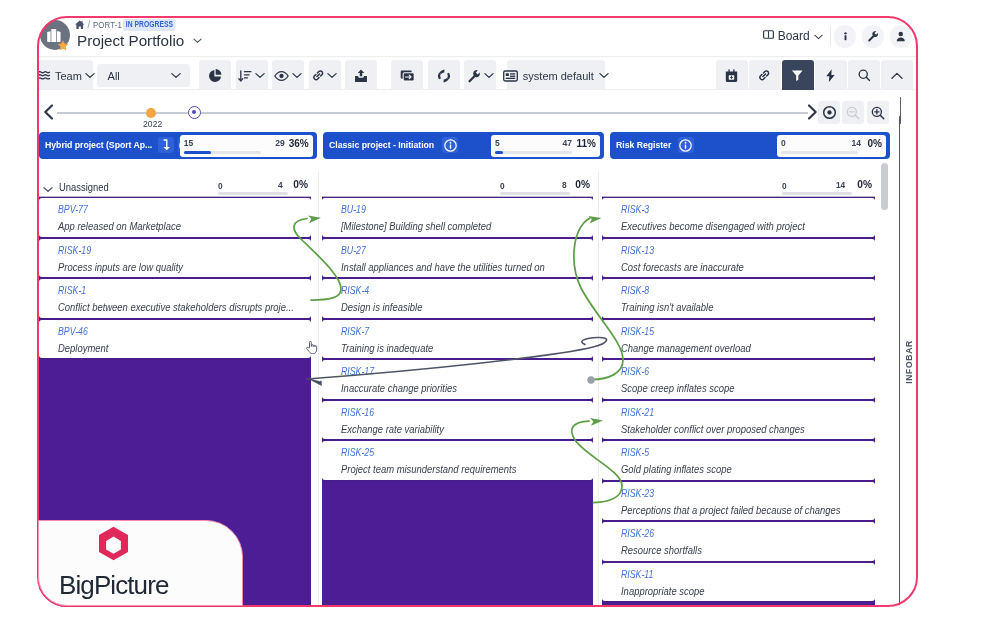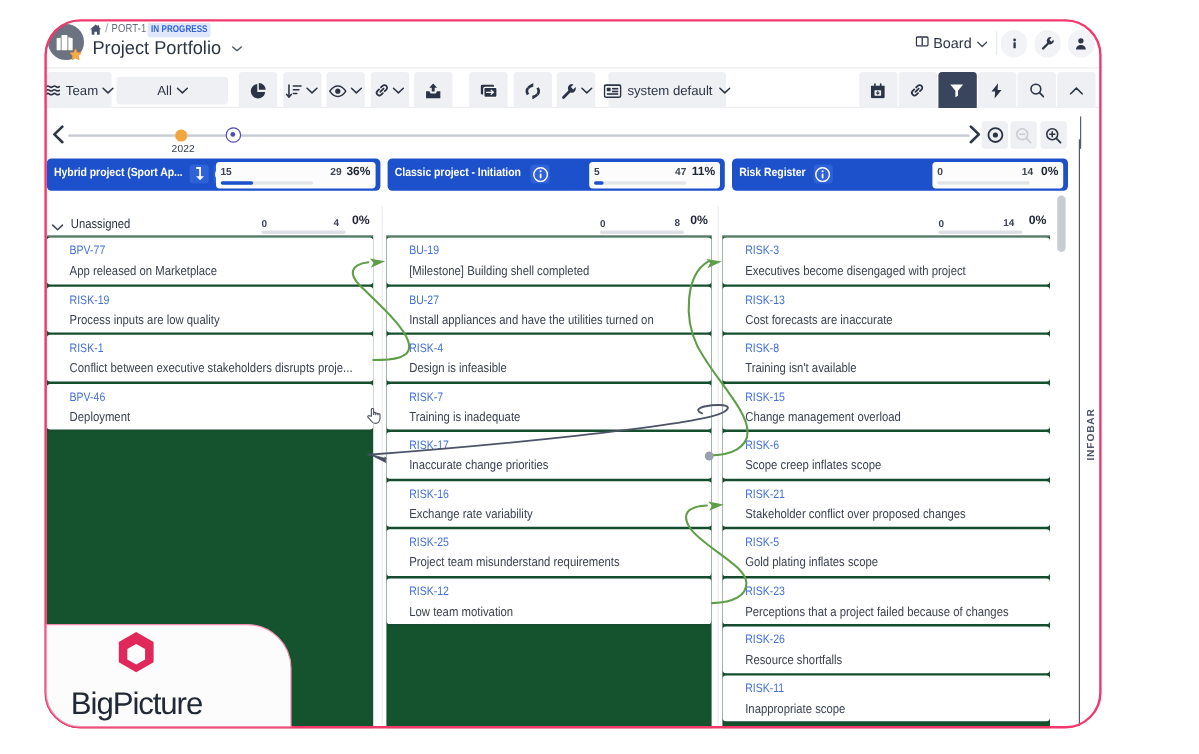--- a/index.html
+++ b/index.html
@@ -38,21 +38,21 @@
   .tbar { position:absolute; left:0; top:40px; width:100%; height:34px; background:#ffffff;
           border-top:1px solid #ededf0; border-bottom:1px solid #ededf0; }
   .tbar-l { position:absolute; left:2.2px; top:7px; display:flex; align-items:center; gap:4.4px; height:23px; }
   .tbar-r { position:absolute; right:5.2px; top:7px; display:flex; align-items:center; gap:1.0px; height:23px; }
   .tb { height:23px; border-radius:3px; background:#eff0f3; display:flex; align-items:center;
         justify-content:center; gap:4px; padding:16px; color:#2b3446; font-size:11px; white-space:nowrap; }
   .tb.io { width:24.3px; margin-left:0.05px; }
   .tb.io.chev { width:30.2px; gap:3px; }
   .tb.active { background:#39455c; color:#fff; }
   .tb.team { width:54.3px; gap:3.5px; }
-  .tb.sel { width:93px; padding:0 9px 0 11px; margin-left:-1.3px; margin-right:5.2px; }
+  .tb.sel { width:93px; justify-content:space-between; padding:0 9px 0 11px; margin-left:-1.3px; margin-right:5.2px; }
   .tb.scheme { width:98px; gap:5px; margin-left:6.2px; }
   .tb.gapbefore { margin-left:10px; }
 
   
   .tl { position:absolute; left:0; top:74px; width:100%; height:26px; background:#fff; overflow:visible; z-index:3; }
   .tl-prev { position:absolute; left:2px; top:12px; }
   .tl-next { position:absolute; left:765px; top:12px; }
   .tl-track { position:absolute; left:20px; top:21.5px; width:751px; height:2px; background:#c7cbd4; }
   .tl-dot { position:absolute; left:109.3px; top:18px; width:9.5px; height:9.5px; border-radius:50%; background:#f3a63f; }
   .tl-year { position:absolute; left:106px; top:28.5px; font-size:8.5px; color:#333c4e; letter-spacing:.1px;}
@@ -86,21 +86,21 @@
   .gprog { position:absolute; top:0px; height:18px; }
   .gprog .pa { position:absolute; left:2px; top:3px; font-size:8.3px; font-weight:bold; color:#3b4354; }
   .gprog .pb { position:absolute; font-size:8.3px; font-weight:bold; color:#3b4354; }
   .gprog .pc { position:absolute; right:0px; top:1px; font-size:10.2px; font-weight:bold; color:#1d2435; }
   .gprog .bar { position:absolute; left:2px; bottom:1px; height:2.6px; background:#dee0e5; border-radius:2px; }
   .gprog .bar i { position:absolute; left:0; top:0; height:100%; background:#1c51cb; border-radius:2px; display:block; }
 
   .colsep { position:absolute; top:56px; bottom:0; width:1px; background:#ececef; }
   .colbody { position:absolute; top:79.5px; bottom:0; overflow:hidden; }
   .colbody::before { content:''; position:absolute; left:0; top:0px; width:100%; height:1.6px; background:#b6bac3; z-index:2; }
-  .colbody { background:#14532d; }
+  .colbody { background:#4c1d95;font-style:italic; }
   .card { position:absolute; left:0; width:100%; height:38.5px; background:#fff; border-radius:3px;
           box-shadow:0 1px 1.5px rgba(30,40,70,.13); }
   .card .k { position:absolute; left:19px; top:6px; font-size:10.2px; color:#4270d8; letter-spacing:0;
              transform:scaleX(0.86); transform-origin:left top; }
   .card .s { position:absolute; left:19px; top:22px; font-size:10.8px; color:#3a4150; white-space:nowrap;
              transform:scaleX(0.875); transform-origin:left top; }
 
   .vscroll { position:absolute; left:844.2px; top:46.8px; width:6.5px; height:47.4px; background:#c9ccd3; border-radius:4px; }
 
   
@@ -587,24 +587,20 @@
       <span class="s" data-name="card-summary">Inaccurate change priorities</span>
             </div>
             <div class="card" data-name="board-card" style="top: 205px;">
               <span class="k" data-name="card-key">RISK-16</span>
       <span class="s" data-name="card-summary">Exchange rate variability</span>
             </div>
             <div class="card" data-name="board-card" style="top: 245.5px;">
               <span class="k" data-name="card-key">RISK-25</span>
       <span class="s" data-name="card-summary">Project team misunderstand requirements</span>
             </div>
-            <div class="card" data-name="board-card" style="top: 286px;">
-              <span class="k" data-name="card-key">RISK-12</span>
-      <span class="s" data-name="card-summary">Low team motivation</span>
-            </div>
           </div>
           <div class="colsep" data-name="column-separator" style="left: 561.4px;"></div>
           <div class="colbody" data-name="column-cards" style="left: 565.4px; width: 272.3px;">
             <div class="card" data-name="board-card" style="top: 2.5px;">
               <span class="k" data-name="card-key">RISK-3</span>
       <span class="s" data-name="card-summary">Executives become disengaged with project</span>
             </div>
             <div class="card" data-name="board-card" style="top: 43px;">
               <span class="k" data-name="card-key">RISK-13</span>
       <span class="s" data-name="card-summary">Cost forecasts are inaccurate</span>

